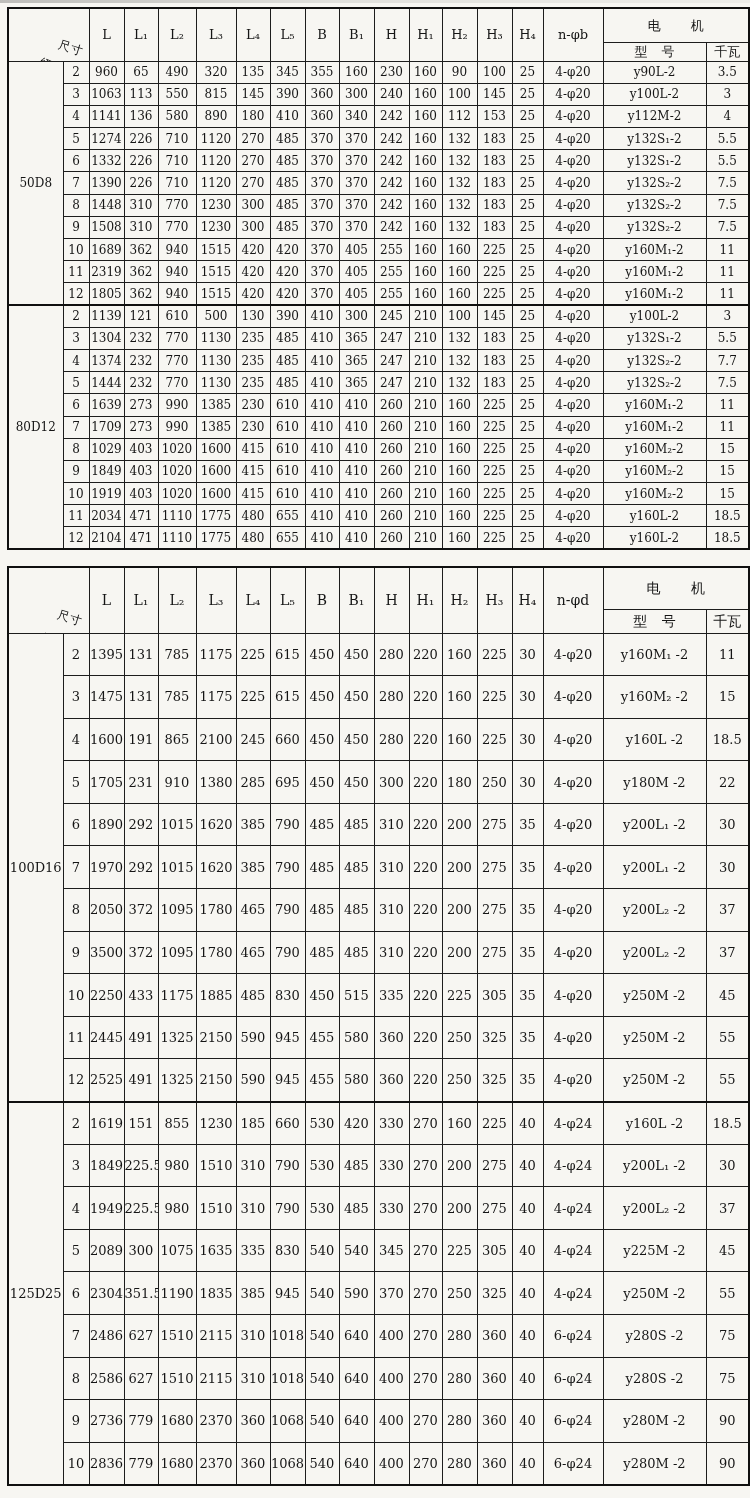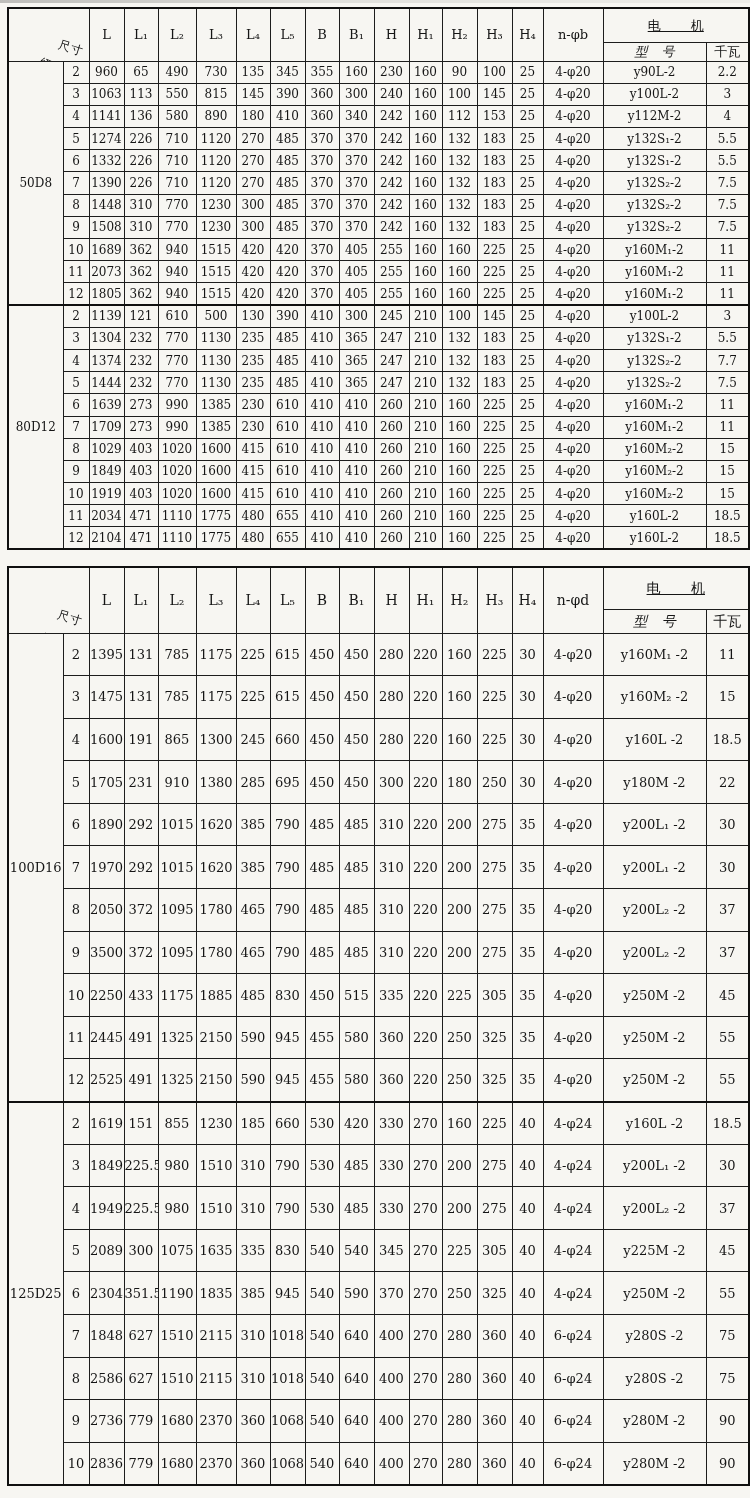--- a/index.html
+++ b/index.html
@@ -41,22 +41,22 @@
   .t1 thead tr.r1 { height: 34px; }
   .t1 thead tr.r2 { height: 19px; }
   .t1 tbody tr { height: 22.2px; }
   .t2 thead tr.r1 { height: 42px; }
   .t2 thead tr.r2 { height: 24px; }
   .t2 tbody tr { height: 42.6px; }
   thead th { font-size: 13px; }
   .t2 thead th { font-size: 14px; }
   tr.section-start td { border-top: 2px solid #101010; }
   thead tr.r2 th { border-top: 1px solid #1d1d1d; }
-  th.mgroup { word-spacing: 26px; text-decoration: underline; }
-  th.mmodel { word-spacing: 10px; font-style: italic; }
+  th.mgroup { word-spacing: 26px; }
+  th.mmodel { word-spacing: 10px; }
   
   th.corner { position: relative; padding: 0; }
   .cbox { position: relative; width: 100%; height: 100%; }
   .cbox svg { position: absolute; left: 0; top: 0; width: 100%; height: 100%; }
   .cbox span { position: absolute; font-size: 12px; letter-spacing: 1px; }
   .c-top    { right: 5px;  top: 7px;  transform: rotate(17deg); }
   .c-mid    { left: 30px;  top: 26px; transform: rotate(24deg); }
   .t2 .c-top    { right: 6px; top: 12px; }
   .t2 .c-mid    { left: 31px; top: 36px; }
 </style>
@@ -119,33 +119,33 @@
         <th>千瓦</th>
       </tr>
     </thead>
     <tbody>
       <tr>
         <td rowspan="11">50D8</td>
         <td>2</td>
         <td>960</td>
         <td>65</td>
         <td>490</td>
-        <td>730</td>
+        <td>320</td>
         <td>135</td>
         <td>345</td>
         <td>355</td>
         <td>160</td>
         <td>230</td>
         <td>160</td>
         <td>90</td>
         <td>100</td>
         <td>25</td>
         <td>4-φ20</td>
         <td>y90L-2</td>
-        <td>2.2</td>
+        <td>3.5</td>
       </tr>
       <tr>
         <td>3</td>
         <td>1063</td>
         <td>113</td>
         <td>550</td>
         <td>815</td>
         <td>145</td>
         <td>390</td>
         <td>360</td>
@@ -287,21 +287,21 @@
         <td>160</td>
         <td>160</td>
         <td>225</td>
         <td>25</td>
         <td>4-φ20</td>
         <td>y160M₁-2</td>
         <td>11</td>
       </tr>
       <tr>
         <td>11</td>
-        <td>2073</td>
+        <td>2319</td>
         <td>362</td>
         <td>940</td>
         <td>1515</td>
         <td>420</td>
         <td>420</td>
         <td>370</td>
         <td>405</td>
         <td>255</td>
         <td>160</td>
         <td>160</td>
@@ -634,21 +634,21 @@
         <td>30</td>
         <td>4-φ20</td>
         <td>y160M₂ -2</td>
         <td>15</td>
       </tr>
       <tr>
         <td>4</td>
         <td>1600</td>
         <td>191</td>
         <td>865</td>
-        <td>1300</td>
+        <td>2100</td>
         <td>245</td>
         <td>660</td>
         <td>450</td>
         <td>450</td>
         <td>280</td>
         <td>220</td>
         <td>160</td>
         <td>225</td>
         <td>30</td>
         <td>4-φ20</td>
@@ -898,21 +898,21 @@
         <td>270</td>
         <td>250</td>
         <td>325</td>
         <td>40</td>
         <td>4-φ24</td>
         <td>y250M -2</td>
         <td>55</td>
       </tr>
       <tr>
         <td>7</td>
-        <td>1848</td>
+        <td>2486</td>
         <td>627</td>
         <td>1510</td>
         <td>2115</td>
         <td>310</td>
         <td>1018</td>
         <td>540</td>
         <td>640</td>
         <td>400</td>
         <td>270</td>
         <td>280</td>

